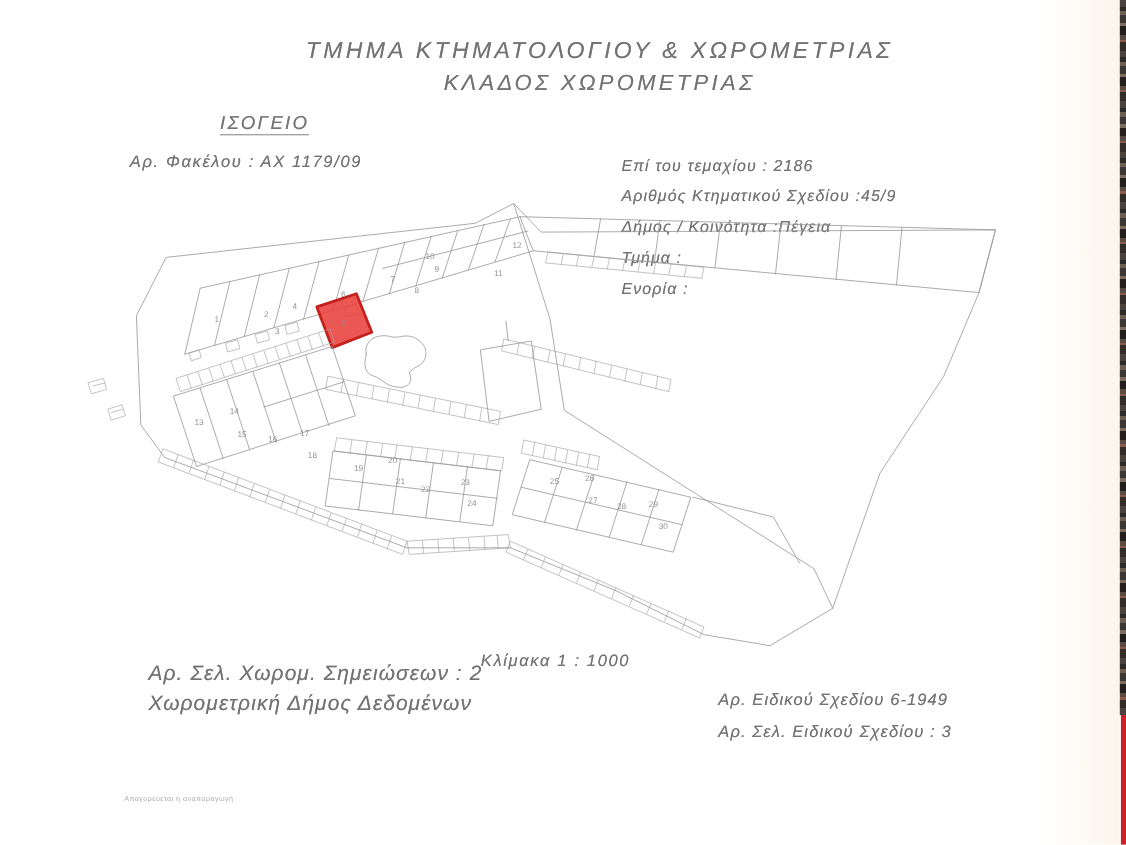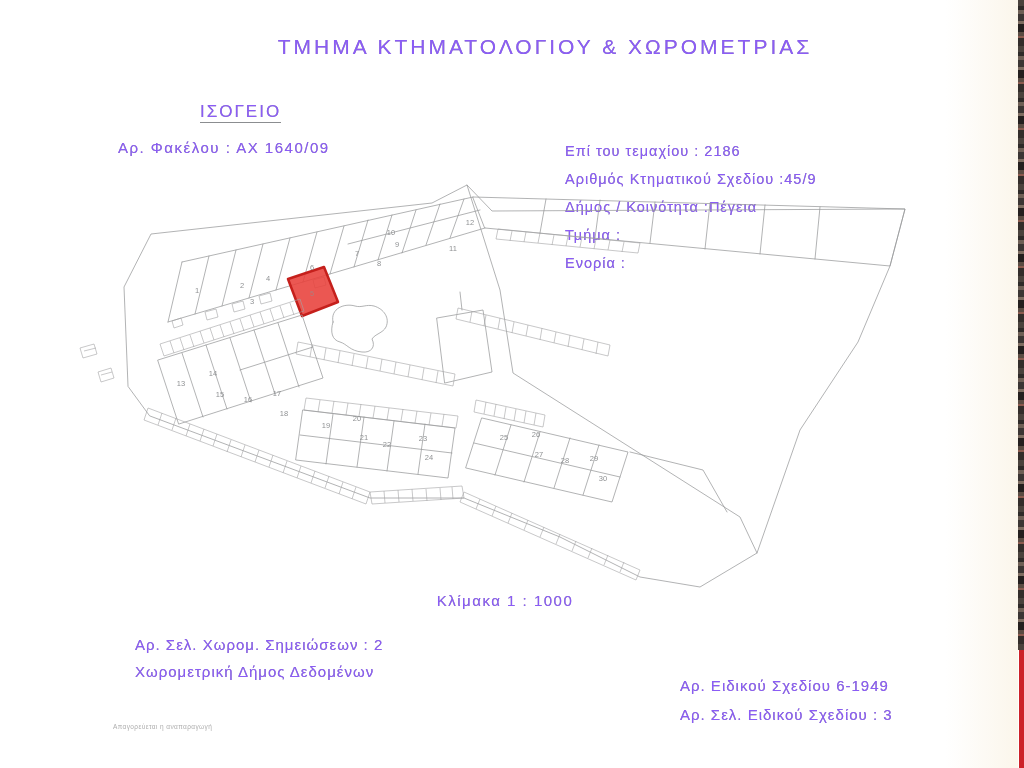--- a/index.html
+++ b/index.html
@@ -4,55 +4,56 @@
 <style>
   html,body{margin:0;padding:0;}
   body{
     width:1024px;height:768px;position:relative;overflow:hidden;
     background:#ffffff;
     font-family:"Liberation Sans","DejaVu Sans",sans-serif;
     color:#87898c;
   }
   .abs{position:absolute;}
   
-  .scan{color:#8b5cf6;text-shadow:0 0 .5px #9a9c9e;}
+  .scan{color:#737373;text-shadow:0 0 .5px #9a9c9e;font-style:italic;}
   .title-block{left:200px;top:34px;width:690px;text-align:center;line-height:1.25;}
   .title-line1{font-size:21px;letter-spacing:3px;}
   .title-line2{font-size:20px;letter-spacing:3px;margin-top:4px;}
   .floor{left:200px;top:102px;width:600px;text-align:left;font-size:17px;letter-spacing:2px;}
   .floor span{border-bottom:1.5px solid #8b8d90;padding-bottom:1px;}
   .file-no{left:118px;top:139px;font-size:15px;letter-spacing:1.5px;}
   .parcel{left:565px;top:137px;font-size:14.5px;letter-spacing:1px;line-height:28px;}
   .scale{left:380px;top:592px;width:250px;text-align:center;font-size:15px;letter-spacing:1.5px;}
-  .foot-left{left:135px;top:631px;font-size:15px;letter-spacing:1px;line-height:27px;}
-  .foot-right{left:653px;top:671px;font-size:15px;letter-spacing:1px;line-height:29px;margin-left:27px;}
+  .foot-left{left:135px;top:599px;font-size:19px;letter-spacing:1px;line-height:27px;}
+  .foot-right{left:653px;top:622px;font-size:15px;letter-spacing:1px;line-height:29px;}
   .disclaimer{left:113px;top:723px;font-size:6.5px;letter-spacing:.4px;color:#adadad;}
   
   .edge-cream{right:6px;top:0;width:72px;height:768px;
     background:linear-gradient(90deg,rgba(252,246,234,0) 0%,rgba(248,238,218,.55) 100%);}
   .edge-dark{right:0;top:0;width:6px;height:650px;
     background:repeating-linear-gradient(180deg,
       #4a423c 0 6px,#2e2a28 6px 10px,#6e5f55 10px 14px,#3b3533 14px 21px,
       #7d6c60 21px 24px,#241f1e 24px 32px,#5a4b42 32px 36px,#8a5a4e 36px 38px,#332d2a 38px 46px);}
   .edge-red{right:0;top:650px;width:5px;height:118px;background:#cc2128;}
   svg text{font-family:"Liberation Sans","DejaVu Sans",sans-serif;font-size:7.5px;fill:#8f9193;text-anchor:middle;}
   svg .ln{stroke:#98999b;stroke-width:.75;fill:none;stroke-linejoin:round;stroke-linecap:round;}
   svg .ln2{stroke:#a2a3a5;stroke-width:.6;fill:none;}
 </style>
 </head>
 <body>
 
 <div class="abs title-block scan">
   <div class="title-line1">ΤΜΗΜΑ ΚΤΗΜΑΤΟΛΟΓΙΟΥ &amp; ΧΩΡΟΜΕΤΡΙΑΣ</div>
+  <div class="title-line2">ΚΛΑΔΟΣ ΧΩΡΟΜΕΤΡΙΑΣ</div>
 </div>
 <div class="abs floor scan">
   <span>ΙΣΟΓΕΙΟ</span>
 </div>
 
-<div class="abs file-no scan">Αρ. Φακέλου : ΑΧ 1640/09</div>
+<div class="abs file-no scan">Αρ. Φακέλου : ΑΧ 1179/09</div>
 <div class="abs parcel scan">
   <div>Επί του τεμαχίου : 2186</div>
   <div>Αριθμός Κτηματικού Σχεδίου :45/9</div>
   <div>Δήμος / Κοινότητα :Πέγεια</div>
   <div>Τμήμα :</div>
   <div>Ενορία :</div>
 </div>
 
 <svg class="abs" style="left:0;top:0" width="1024" height="768" viewBox="0 0 1024 768">
 

